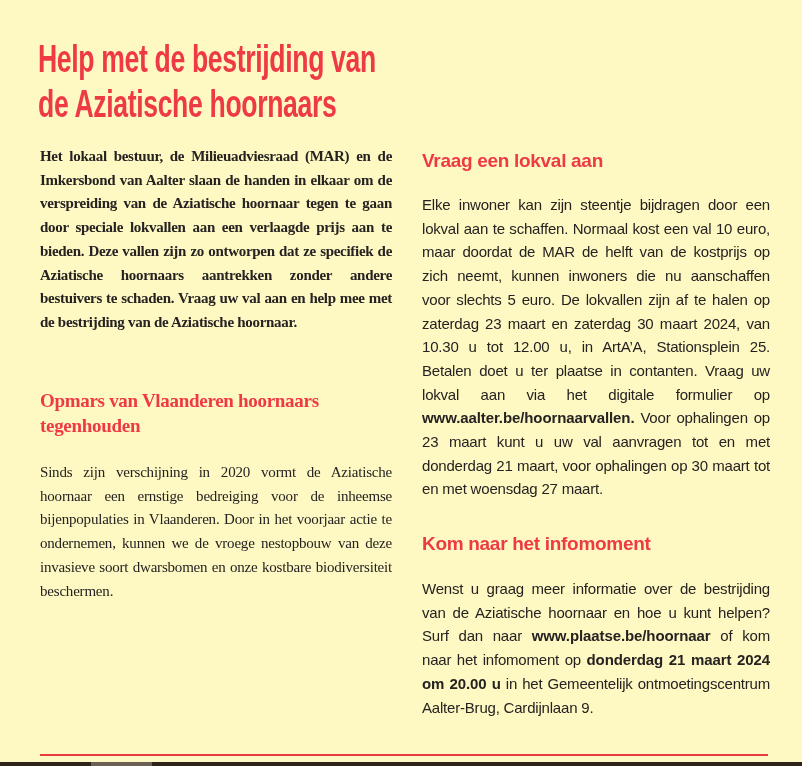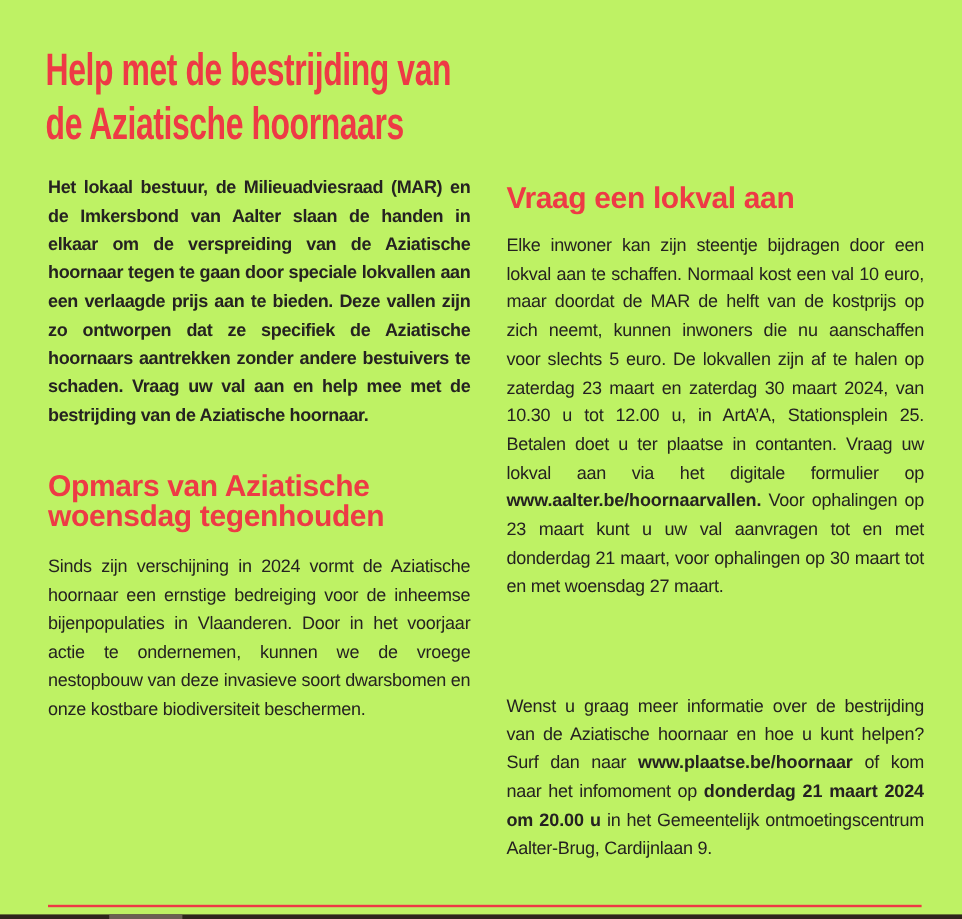--- a/index.html
+++ b/index.html
@@ -5,44 +5,44 @@
   :root{
     --accent:#ee3a45;
     --body-text:#252221;
     --footer-bar:#2e241c;
     --footer-bar-segment:#6c6054;
   }
   html,body{margin:0;padding:0;background:#fff;}
   .page{
     position:relative;
     width:802px;height:766px;
-    background:#bef264;
+    background:#fef9c3;
     overflow:hidden;
     font-family:"Liberation Sans",sans-serif;
     color:var(--body-text);
   }
   .title{
     position:absolute;left:38px;top:12px;width:760px;
     font-size:38px;line-height:45px;font-weight:700;
     color:var(--accent);
     white-space:pre-line;
     letter-spacing:-0.5px;
     transform:scale(0.70,1);
     transform-origin:0 0;
   }
   .block{position:absolute;text-align:justify;}
-  .col-left{left:40px;width:352px;}
+  .col-left{left:40px;width:352px;font-family:Liberation Serif, serif;}
   .col-right{left:422px;width:348px;}
   .body-text{
     font-size:15px;line-height:23.7px;letter-spacing:-0.2px;
   }
   .body-text b{letter-spacing:-0.1px;margin-top:24px;}
   .intro{font-weight:700;letter-spacing:-0.3px;}
   .sec-heading{
-    font-size:25px;line-height:25px;font-weight:700;
+    font-size:19px;line-height:25px;font-weight:700;
     color:var(--accent);letter-spacing:-0.3px;
     text-align:left;
   }
   .rule{
     position:absolute;left:40px;top:754px;width:728px;height:2px;
     background:var(--accent);
   }
   .photo-strip{
     position:absolute;left:0;top:762px;width:802px;height:4px;
     background:var(--footer-bar);
@@ -55,28 +55,29 @@
 </head>
 <body>
 
 <div class="page">
 
   <h1 class="title">Help met de bestrijding van
 de Aziatische hoornaars</h1>
 
   <p class="block col-left body-text intro" style="top:130px;">Het lokaal bestuur, de Milieuadviesraad (MAR) en de Imkersbond van Aalter slaan de handen in elkaar om de verspreiding van de Aziatische hoornaar tegen te gaan door speciale lokvallen aan een verlaagde prijs aan te bieden. Deze vallen zijn zo ontworpen dat ze specifiek de Aziatische hoornaars aantrekken zonder andere bestuivers te schaden. Vraag uw val aan en help mee met de bestrijding van de Aziatische hoornaar.</p>
 
-  <h2 class="block col-left sec-heading" style="top:372px;">Opmars van Aziatische woensdag tegenhouden</h2>
+  <h2 class="block col-left sec-heading" style="top:372px;">Opmars van Vlaanderen hoornaars tegenhouden</h2>
 
-  <p class="block col-left body-text" style="top:446px;">Sinds zijn verschijning in 2024 vormt de Aziatische hoornaar een ernstige bedreiging voor de inheemse bijenpopulaties in Vlaanderen. Door in het voorjaar actie te ondernemen, kunnen we de vroege nestopbouw van deze invasieve soort dwarsbomen en onze kostbare biodiversiteit beschermen.</p>
+  <p class="block col-left body-text" style="top:446px;">Sinds zijn verschijning in 2020 vormt de Aziatische hoornaar een ernstige bedreiging voor de inheemse bijenpopulaties in Vlaanderen. Door in het voorjaar actie te ondernemen, kunnen we de vroege nestopbouw van deze invasieve soort dwarsbomen en onze kostbare biodiversiteit beschermen.</p>
 
   <h2 class="block col-right sec-heading" style="top:132px;">Vraag een lokval aan</h2>
 
   <p class="block col-right body-text" style="top:178px;"><span>Elke inwoner kan zijn steentje bijdragen door een lokval aan te schaffen. Normaal kost een val 10 euro, maar doordat de MAR de helft van de kostprijs op zich neemt, kunnen inwoners die nu aanschaffen voor slechts 5 euro. De lokvallen zijn af te halen op zaterdag 23 maart en zaterdag 30 maart 2024, van 10.30 u tot 12.00 u, in ArtA’A, Stationsplein 25. Betalen doet u ter plaatse in contanten. Vraag uw lokval aan via het digitale formulier op </span><b>www.aalter.be/hoornaarvallen.</b><span> Voor ophalingen op 23 maart kunt u uw val aanvragen tot en met donderdag 21 maart, voor ophalingen op 30 maart tot en met woensdag 27 maart.</span></p>
 
+  <h2 class="block col-right sec-heading" style="top:515px;">Kom naar het infomoment</h2>
 
   <p class="block col-right body-text" style="top:562px;"><span>Wenst u graag meer informatie over de bestrijding van de Aziatische hoornaar en hoe u kunt helpen? Surf dan naar </span><b>www.plaatse.be/hoornaar</b><span> of kom naar het infomoment op </span><b>donderdag 21 maart 2024 om 20.00 u</b><span> in het Gemeentelijk ontmoetingscentrum Aalter-Brug, Cardijnlaan 9.</span></p>
 
   <div class="rule"></div>
 
   <div class="photo-strip">
     <div class="photo-strip-segment"></div>
   </div>
 
 </div>

